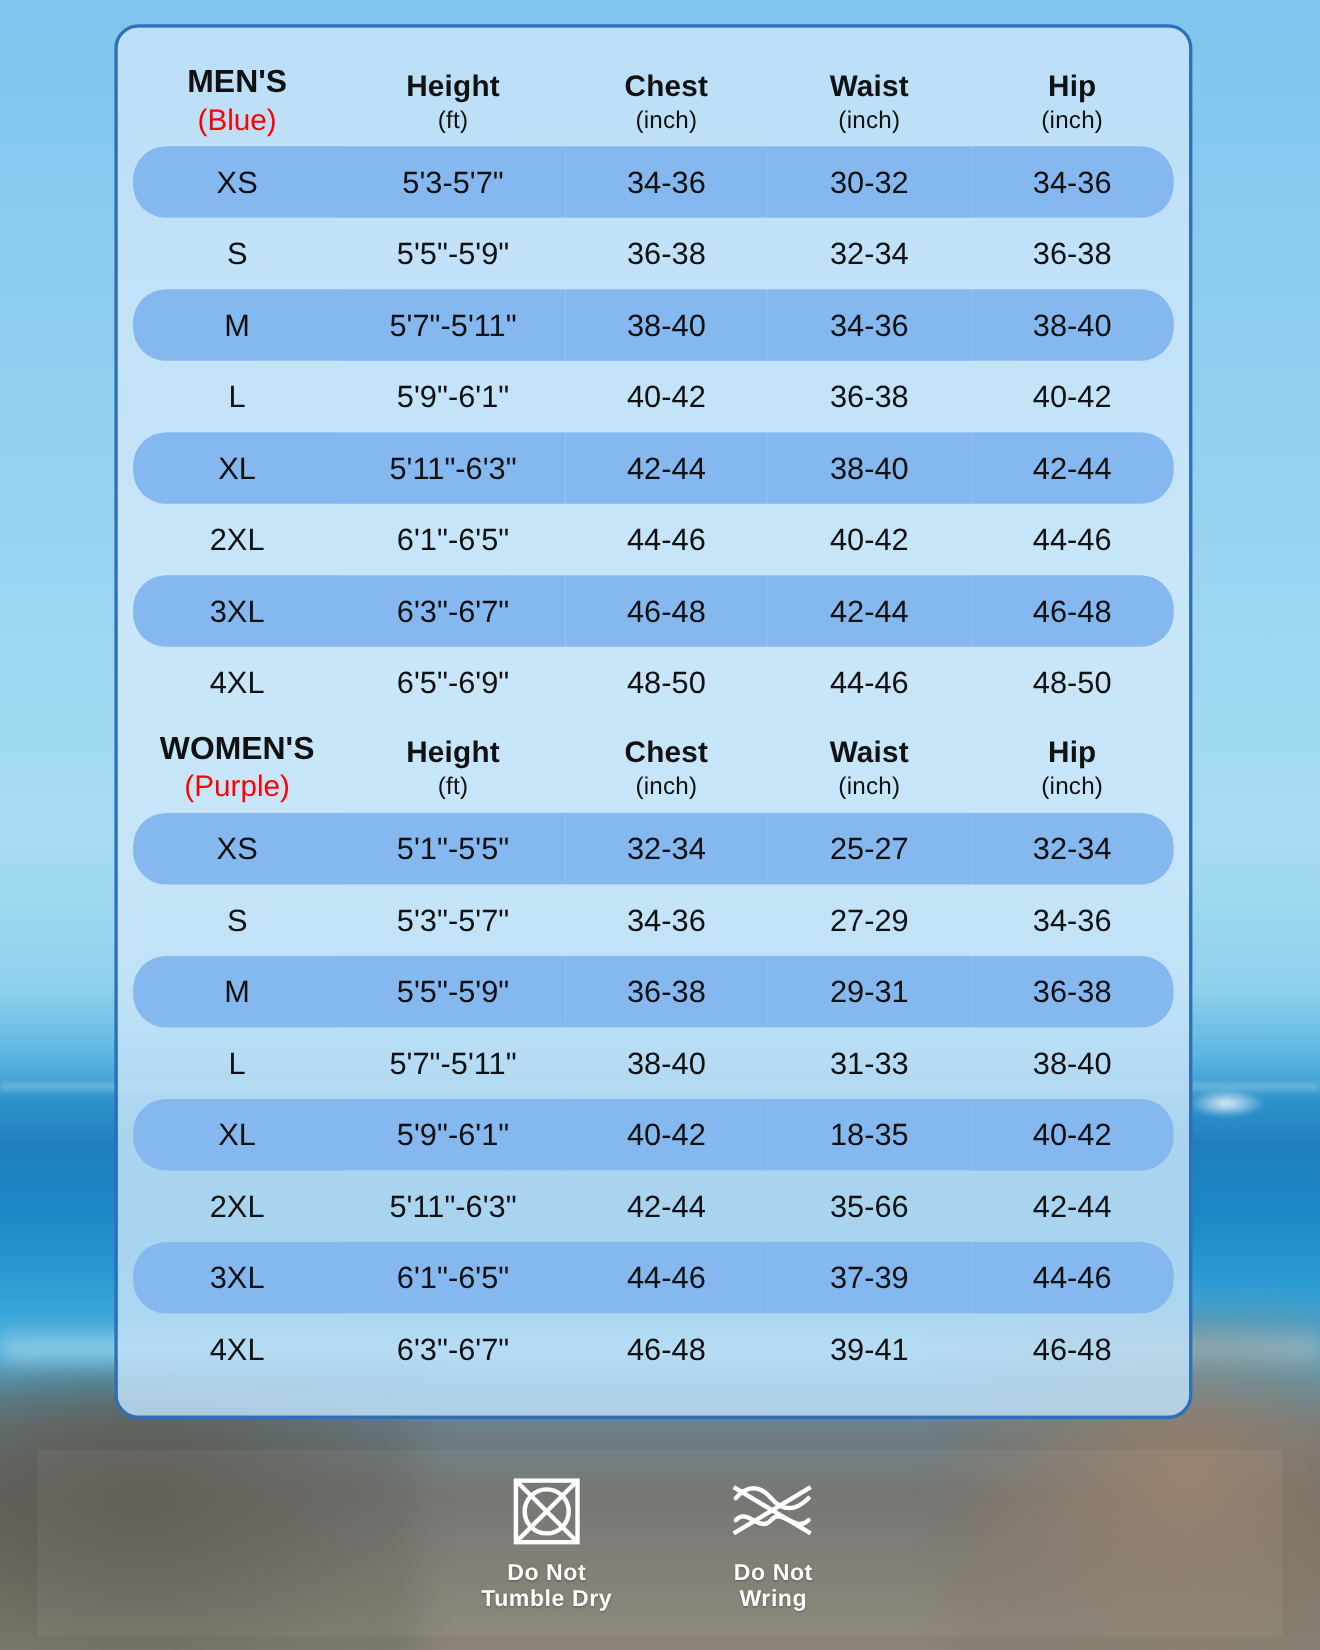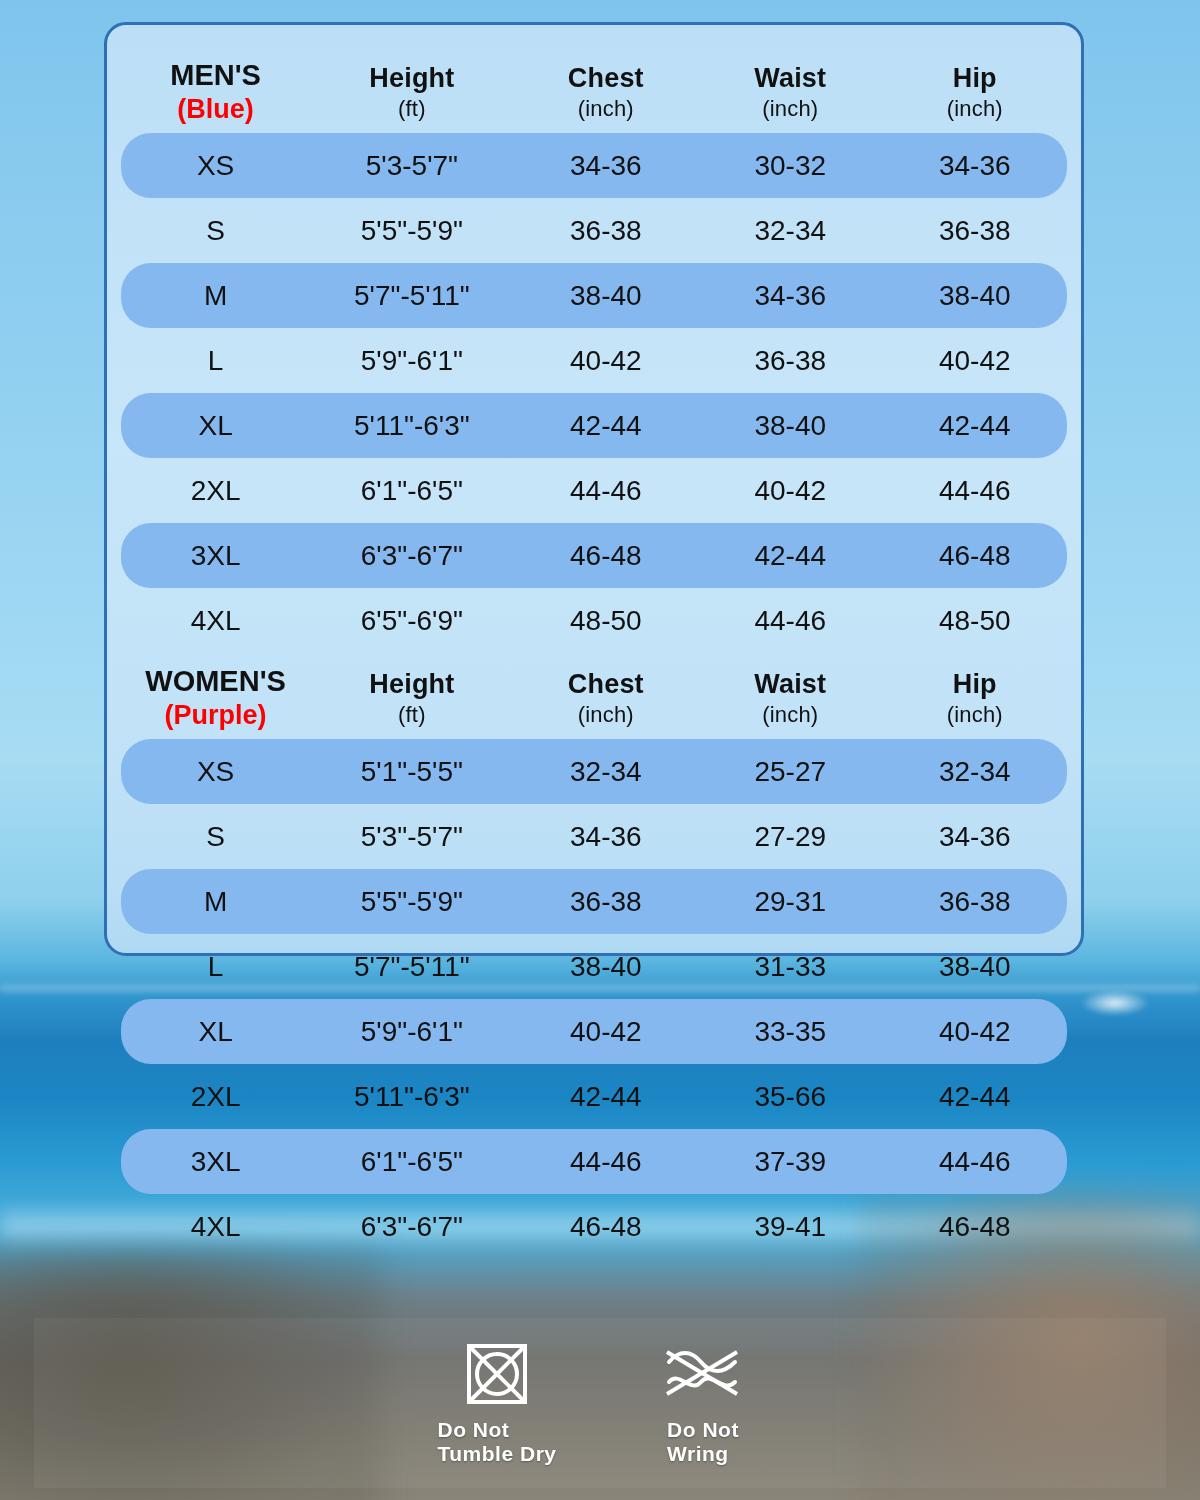--- a/index.html
+++ b/index.html
@@ -83,21 +83,21 @@
     background: radial-gradient(ellipse, rgba(255,255,255,.85), rgba(255,255,255,0) 70%);
     filter: blur(2px);
   }
 
   
   .chart-card {
     position: absolute;
     left: 104px;
     top: 22px;
     width: 980px;
-    height: 934px;
+    height: 1268px;
     border: 3px solid #2f6fb5;
     border-radius: 22px;
     background: linear-gradient(to bottom, rgba(196,226,248,.88), rgba(208,233,250,.86) 45%, rgba(190,223,246,.84));
     box-sizing: border-box;
     padding: 22px 14px 1px 14px;
   }
 
   table.size-table {
     width: 100%;
     border-collapse: separate;
@@ -126,21 +126,21 @@
     font-weight: bold;
     letter-spacing: .2px;
     line-height: 1.2;
   }
   .hdr-gender {
     font-size: 29px;
     font-weight: bold;
   }
   .hdr-accent {
     font-size: 27px;
-    font-weight: bold;
+    font-weight: normal;
     color: #ff0000;
     display: block;
     margin-top: 2px;
   }
   .hdr-unit {
     display: block;
     font-size: 22px;
     font-weight: normal;
     margin-top: 2px;
   }
@@ -186,21 +186,21 @@
     align-items: center;
   }
   .care-icon {
     height: 76px;
     display: flex;
     align-items: center;
     justify-content: center;
   }
   .care-label {
     margin-top: 6px;
-    text-align: left;
+    text-align: center;
     color: #ffffff;
     font-size: 21px;
     font-weight: bold;
     line-height: 1.15;
     letter-spacing: .5px;
     text-shadow: 0 1px 2px rgba(0,0,0,.35);
   }
 </style>
 </head>
 <body>
@@ -352,21 +352,21 @@
         <td class="size-cell">L</td>
         <td>5'7"-5'11"</td>
         <td>38-40</td>
         <td>31-33</td>
         <td>38-40</td>
       </tr>
       <tr class="data-row striped">
         <td class="size-cell">XL</td>
         <td>5'9"-6'1"</td>
         <td>40-42</td>
-        <td>33-35</td>
+        <td>18-35</td>
         <td>40-42</td>
       </tr>
       <tr class="data-row">
         <td class="size-cell">2XL</td>
         <td>5'11"-6'3"</td>
         <td>42-44</td>
         <td>35-66</td>
         <td>42-44</td>
       </tr>
       <tr class="data-row striped">

